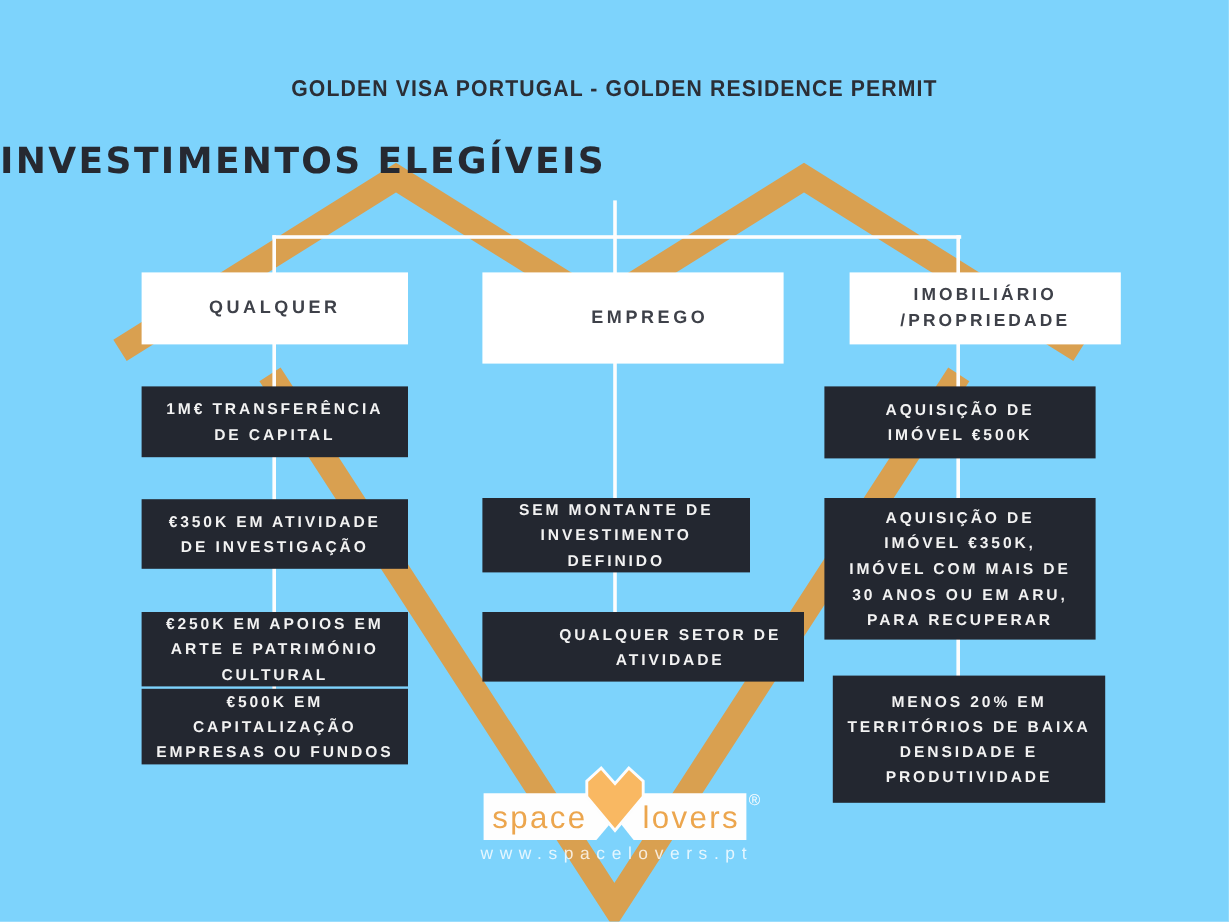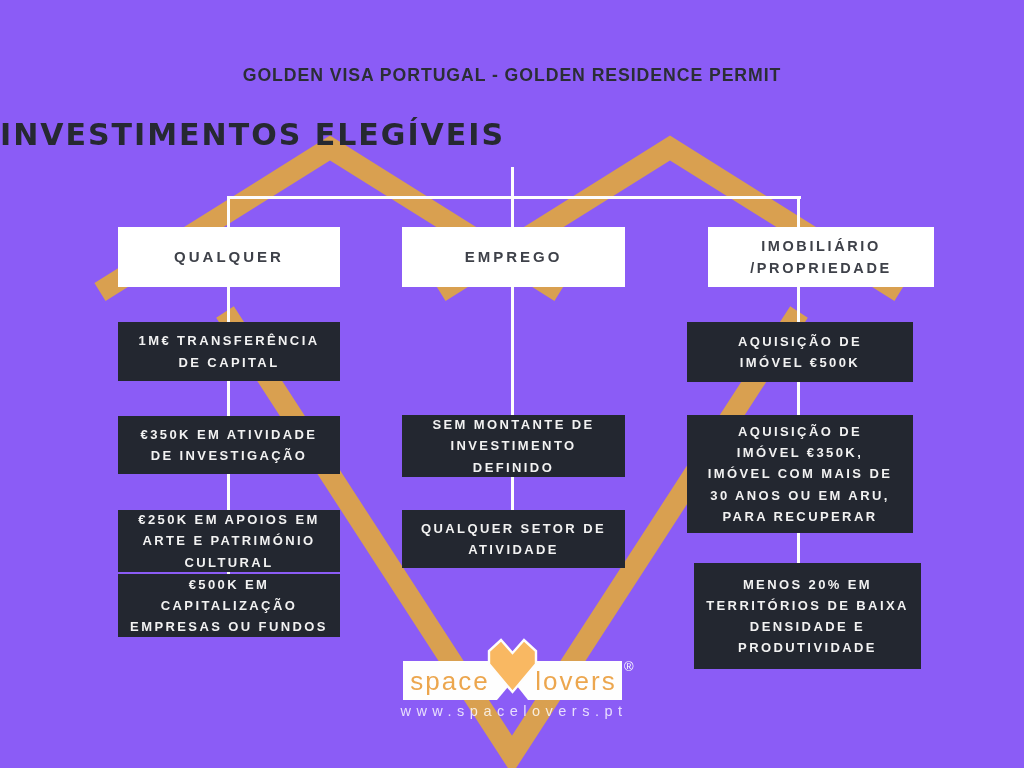--- a/index.html
+++ b/index.html
@@ -1,21 +1,21 @@
 <!DOCTYPE html>
 <html><head>
 <meta charset="utf-8">
 <style>
   html,body{margin:0;padding:0;}
   #poster{
     position:relative;
     width:1024px;height:768px;
     overflow:hidden;
     font-family:"Liberation Sans",sans-serif;
-    background:#8b5cf6;
+    background:#7dd3fc;
   }
   
   #watermark{position:absolute;left:0;top:0;z-index:1;}
   
   .line{position:absolute;background:#FDFDFD;z-index:2;}
   
   .subtitle{
     position:absolute;left:0;top:64px;width:1024px;z-index:3;
     text-align:center;
     font-weight:700;font-size:19px;letter-spacing:1px;
@@ -82,39 +82,39 @@
   <div class="subtitle">GOLDEN VISA PORTUGAL - GOLDEN RESIDENCE PERMIT</div>
   <div class="main-title">INVESTIMENTOS ELEGÍVEIS</div>
 
   <div class="line" style="left:511px;top:167px;width:3px;height:31px;"></div>
   <div class="line" style="left:227px;top:196px;width:574px;height:3px;"></div>
   <div class="line" style="left:227px;top:196px;width:3px;height:410px;"></div>
   <div class="line" style="left:511px;top:196px;width:3px;height:318px;"></div>
   <div class="line" style="left:797px;top:196px;width:3px;height:371px;"></div>
 
   <div class="hdr" style="left:118px;top:227px;width:222px;height:60px;">QUALQUER</div>
-  <div class="hdr" style="left:402px;top:227px;width:223px;height:60px;">EMPREGO</div>
+  <div class="hdr" style="left:402px;top:227px;width:223px;height:76px;padding-left:28px;">EMPREGO</div>
   <div class="hdr" style="left:708px;top:227px;width:226px;height:60px;font-size:14.5px;letter-spacing:2.6px;">IMOBILIÁRIO
 /PROPRIEDADE</div>
 
   <div class="box" style="left:118px;top:322px;width:222px;height:59px;">1M€ TRANSFERÊNCIA
 DE CAPITAL</div>
   <div class="box" style="left:118px;top:416px;width:222px;height:58px;">€350K EM ATIVIDADE
 DE INVESTIGAÇÃO</div>
   <div class="box" style="left:118px;top:510px;width:222px;height:62px;">€250K EM APOIOS EM
 ARTE E PATRIMÓNIO
 CULTURAL</div>
   <div class="box" style="left:118px;top:574px;width:222px;height:63px;">€500K EM
 CAPITALIZAÇÃO
 EMPRESAS OU FUNDOS</div>
 
   <div class="box" style="left:402px;top:415px;width:223px;height:62px;">SEM MONTANTE  DE
 INVESTIMENTO
 DEFINIDO</div>
-  <div class="box" style="left:402px;top:510px;width:223px;height:58px;">QUALQUER SETOR DE
+  <div class="box" style="left:402px;top:510px;width:223px;height:58px;padding-left:45px;">QUALQUER SETOR DE
 ATIVIDADE</div>
 
   <div class="box" style="left:687px;top:322px;width:226px;height:60px;">AQUISIÇÃO DE
 IMÓVEL €500K</div>
   <div class="box" style="left:687px;top:415px;width:226px;height:118px;">AQUISIÇÃO DE
 IMÓVEL €350K,
 IMÓVEL COM MAIS DE
 30 ANOS OU EM ARU,
 PARA RECUPERAR</div>
   <div class="box" style="left:694px;top:563px;width:227px;height:106px;">MENOS 20% EM

